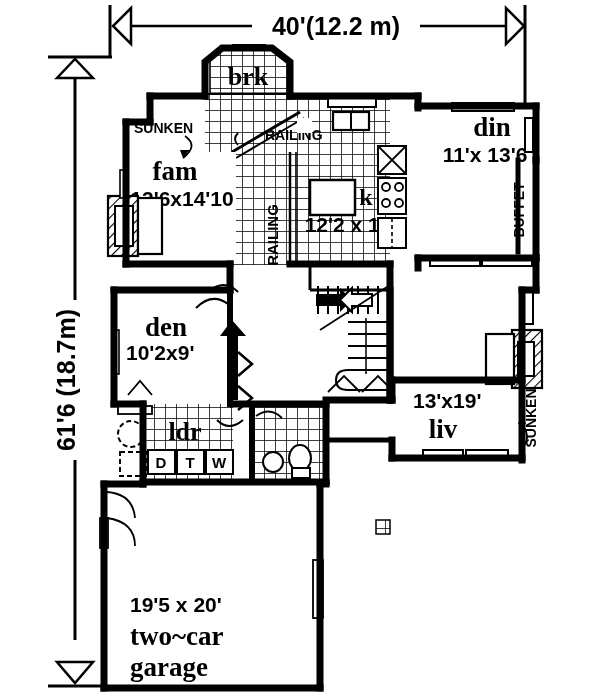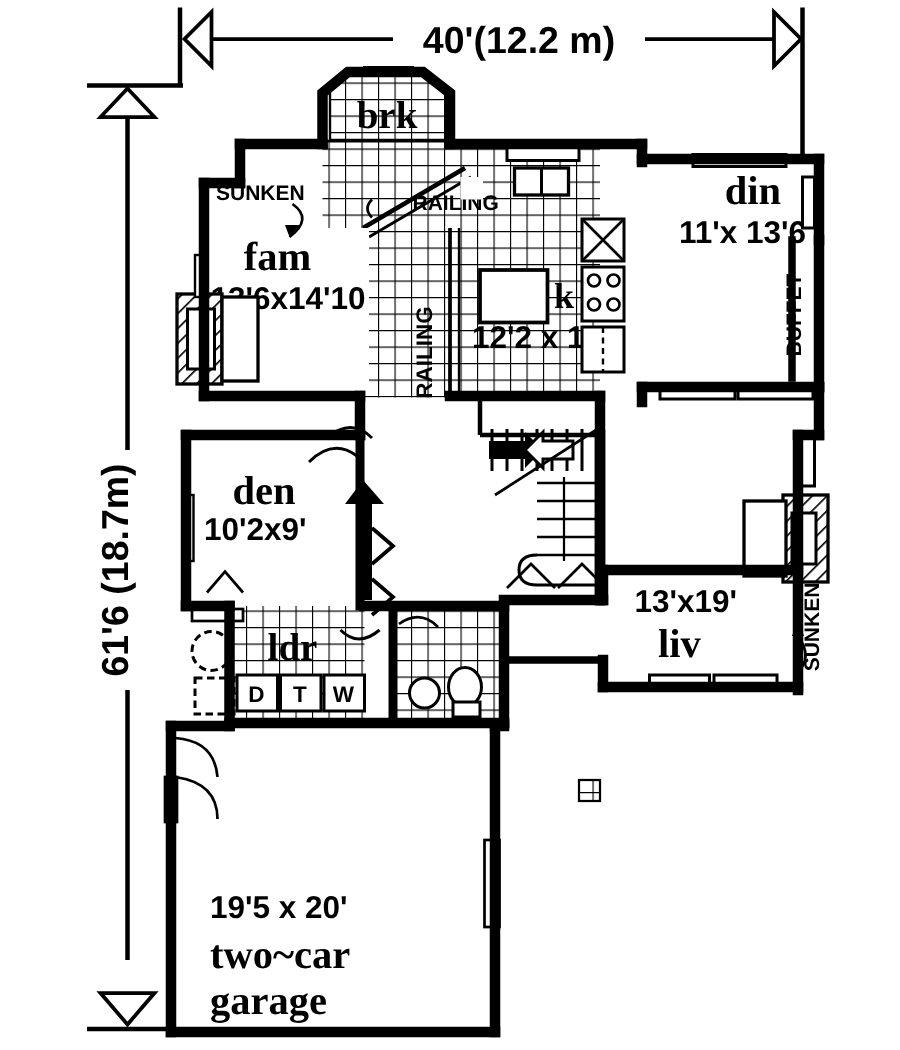--- a/index.html
+++ b/index.html
@@ -1,18 +1,18 @@
 <!DOCTYPE html>
 <html><head>
 <meta charset="utf-8">
 <style>
   html,body{margin:0;padding:0;background:#ffffff;}
   body{width:600px;height:700px;overflow:hidden;
        font-family:"Liberation Serif",serif;color:#000;}
-  #plan{position:relative;width:508px;height:700px;margin-left:10px;}
+  #plan{position:relative;width:508px;height:700px;}
   svg{display:block;}
   .lbl{font-family:"Liberation Serif",serif;font-weight:bold;}
   .dim{font-family:"Liberation Sans",sans-serif;}
 </style>
 </head>
 <body>
 
 <div id="plan">
 <svg width="600" height="700" viewBox="0 0 600 700">
 

